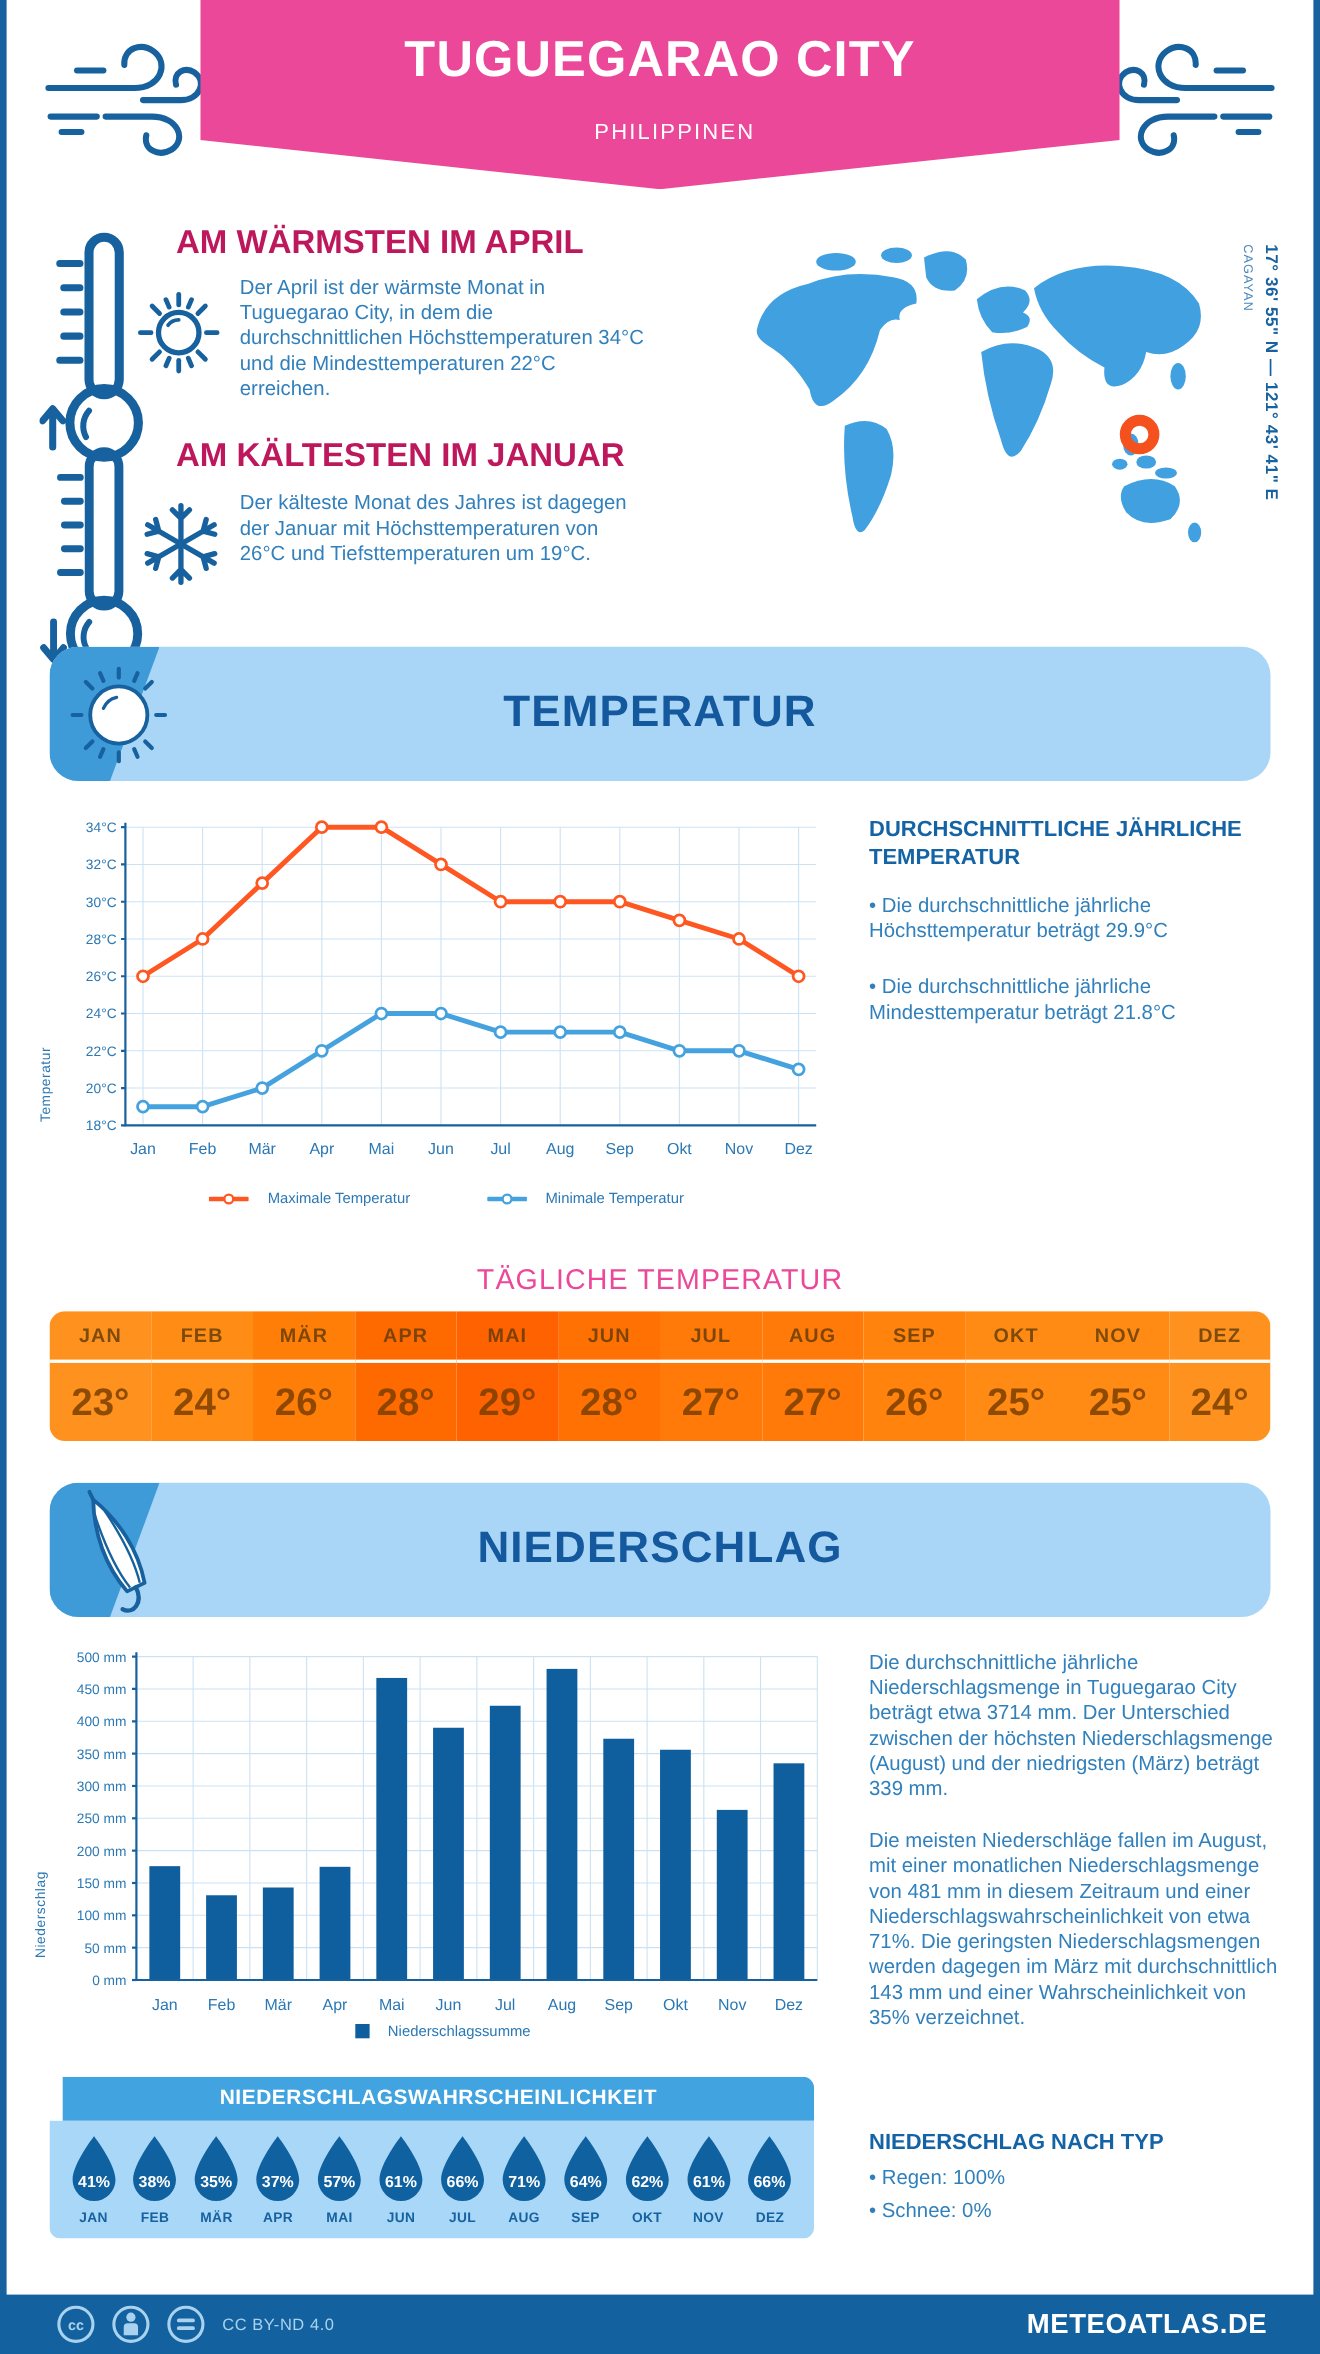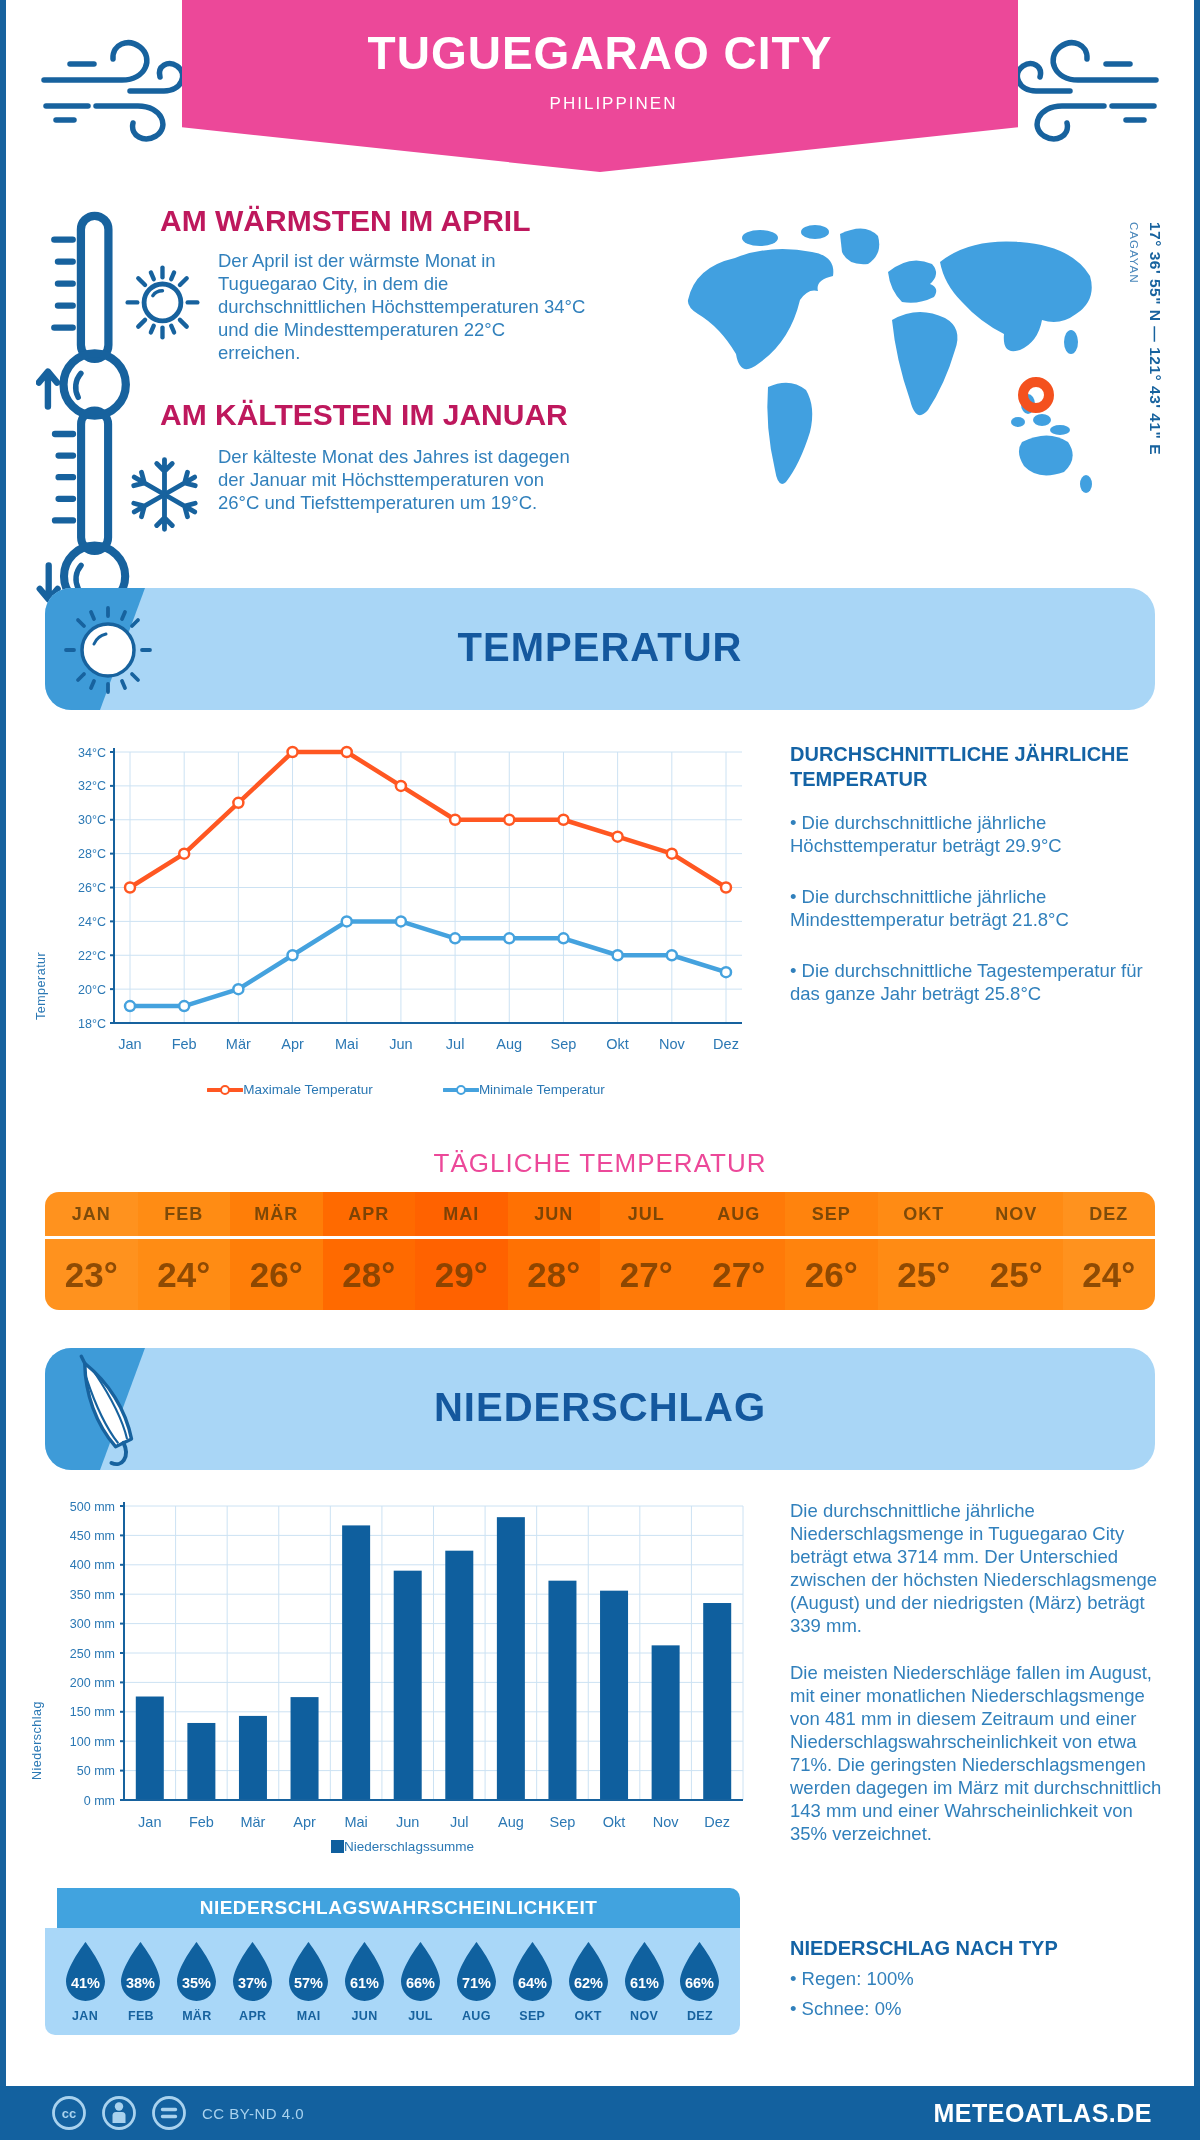--- a/index.html
+++ b/index.html
@@ -5,21 +5,21 @@
   html,body{margin:0;padding:0;background:#e8e8e8;}
   .page{position:relative;width:1200px;height:2140px;margin:0 auto;background:#ffffff;
         font-family:"Liberation Sans",sans-serif;overflow:hidden;}
   .side-border{position:absolute;top:0;bottom:0;width:6px;background:#17629E;z-index:40;}
   .side-border.left{left:0;} .side-border.right{right:0;}
 
   
   .header-banner{position:absolute;left:182px;top:0;width:836px;height:172px;background:#ec4899;
     clip-path:polygon(0 0,100% 0,100% 74%,50% 100%,0 74%);text-align:center;color:#fff;z-index:5;}
   .header-title{margin-top:26px;font-size:46px;font-weight:bold;letter-spacing:1px;}
-  .header-subtitle{margin-top:14px;font-size:17px;letter-spacing:2px;padding-left:27px;}
+  .header-subtitle{margin-top:29px;font-size:20px;letter-spacing:2px;padding-left:27px;}
 
   .wind{position:absolute;width:170px;height:115px;}
   .wind.left{left:30px;top:28px;}
   .wind.right{left:1000px;top:28px;transform:scaleX(-1);}
 
   
   .hl-heading{position:absolute;font-size:30px;font-weight:bold;color:#be185d;}
   .hl-text{position:absolute;width:372px;font-size:18.5px;line-height:1.24;color:#3180BC;}
   .thermo{position:absolute;width:110px;height:235px;}
   .mini-icon{position:absolute;width:92px;height:92px;}
@@ -41,21 +41,21 @@
 
   
   .chart{position:absolute;}
   #temp-chart{left:56px;top:734px;width:700px;height:345px;}
   #rain-chart{left:50px;top:1490px;width:705px;height:362px;}
   .y-axis-label{position:absolute;writing-mode:vertical-rl;transform:rotate(180deg);
      font-size:12.5px;color:#2B78B4;letter-spacing:.5px;}
   .legend{position:absolute;display:flex;justify-content:center;align-items:center;gap:70px;}
   #temp-legend{left:56px;top:1082px;width:700px;}
   #rain-legend{left:50px;top:1839px;width:705px;gap:10px;}
-  .legend-item{display:flex;align-items:center;gap:0;font-size:13.5px;color:#2B78B4;}
+  .legend-item{display:flex;align-items:center;gap:17px;font-size:13.5px;color:#2B78B4;}
   .legend-swatch{width:13px;height:13px;background:#0F5F9E;display:inline-block;}
 
   
   .col-heading{position:absolute;left:790px;width:375px;font-size:20px;font-weight:bold;
      color:#1463A5;line-height:1.25;}
   .col-text{position:absolute;left:790px;width:378px;font-size:18.5px;line-height:1.24;color:#3180BC;}
 
   
   .daily-heading{position:absolute;left:0;right:0;top:1148px;text-align:center;
      font-size:26px;font-weight:normal;color:#ec4899;letter-spacing:1px;}
@@ -325,21 +325,20 @@
           <line x1="1" y1="6" x2="35" y2="6" stroke="#45A2DE" stroke-width="4" stroke-linecap="round"></line>
           <circle cx="18" cy="6" r="4" fill="#fff" stroke="#45A2DE" stroke-width="2"></circle>
         </svg>
         <span>Minimale Temperatur</span>
       </span>
     </div>
 
   <div class="col-heading" style="top:742px;">DURCHSCHNITTLICHE JÄHRLICHE TEMPERATUR</div>
   <div class="col-text" style="top:812px;">• Die durchschnittliche jährliche Höchsttemperatur beträgt 29.9°C</div>
   <div class="col-text" style="top:886px;">• Die durchschnittliche jährliche Mindesttemperatur beträgt 21.8°C</div>
-  <div class="col-text" style="top:960px;">• Die durchschnittliche Tagestemperatur für das ganze Jahr beträgt 25.8°C</div>
 
   <div class="daily-heading">TÄGLICHE TEMPERATUR</div>
   <div class="daily-table" id="daily-table">
       <div class="daily-col" style="background: rgb(255, 146, 30);">
         <div class="daily-month">JAN</div>
         <div class="daily-val">23°</div>
       </div>
       <div class="daily-col" style="background: rgb(255, 140, 20);">
         <div class="daily-month">FEB</div>
         <div class="daily-val">24°</div>

